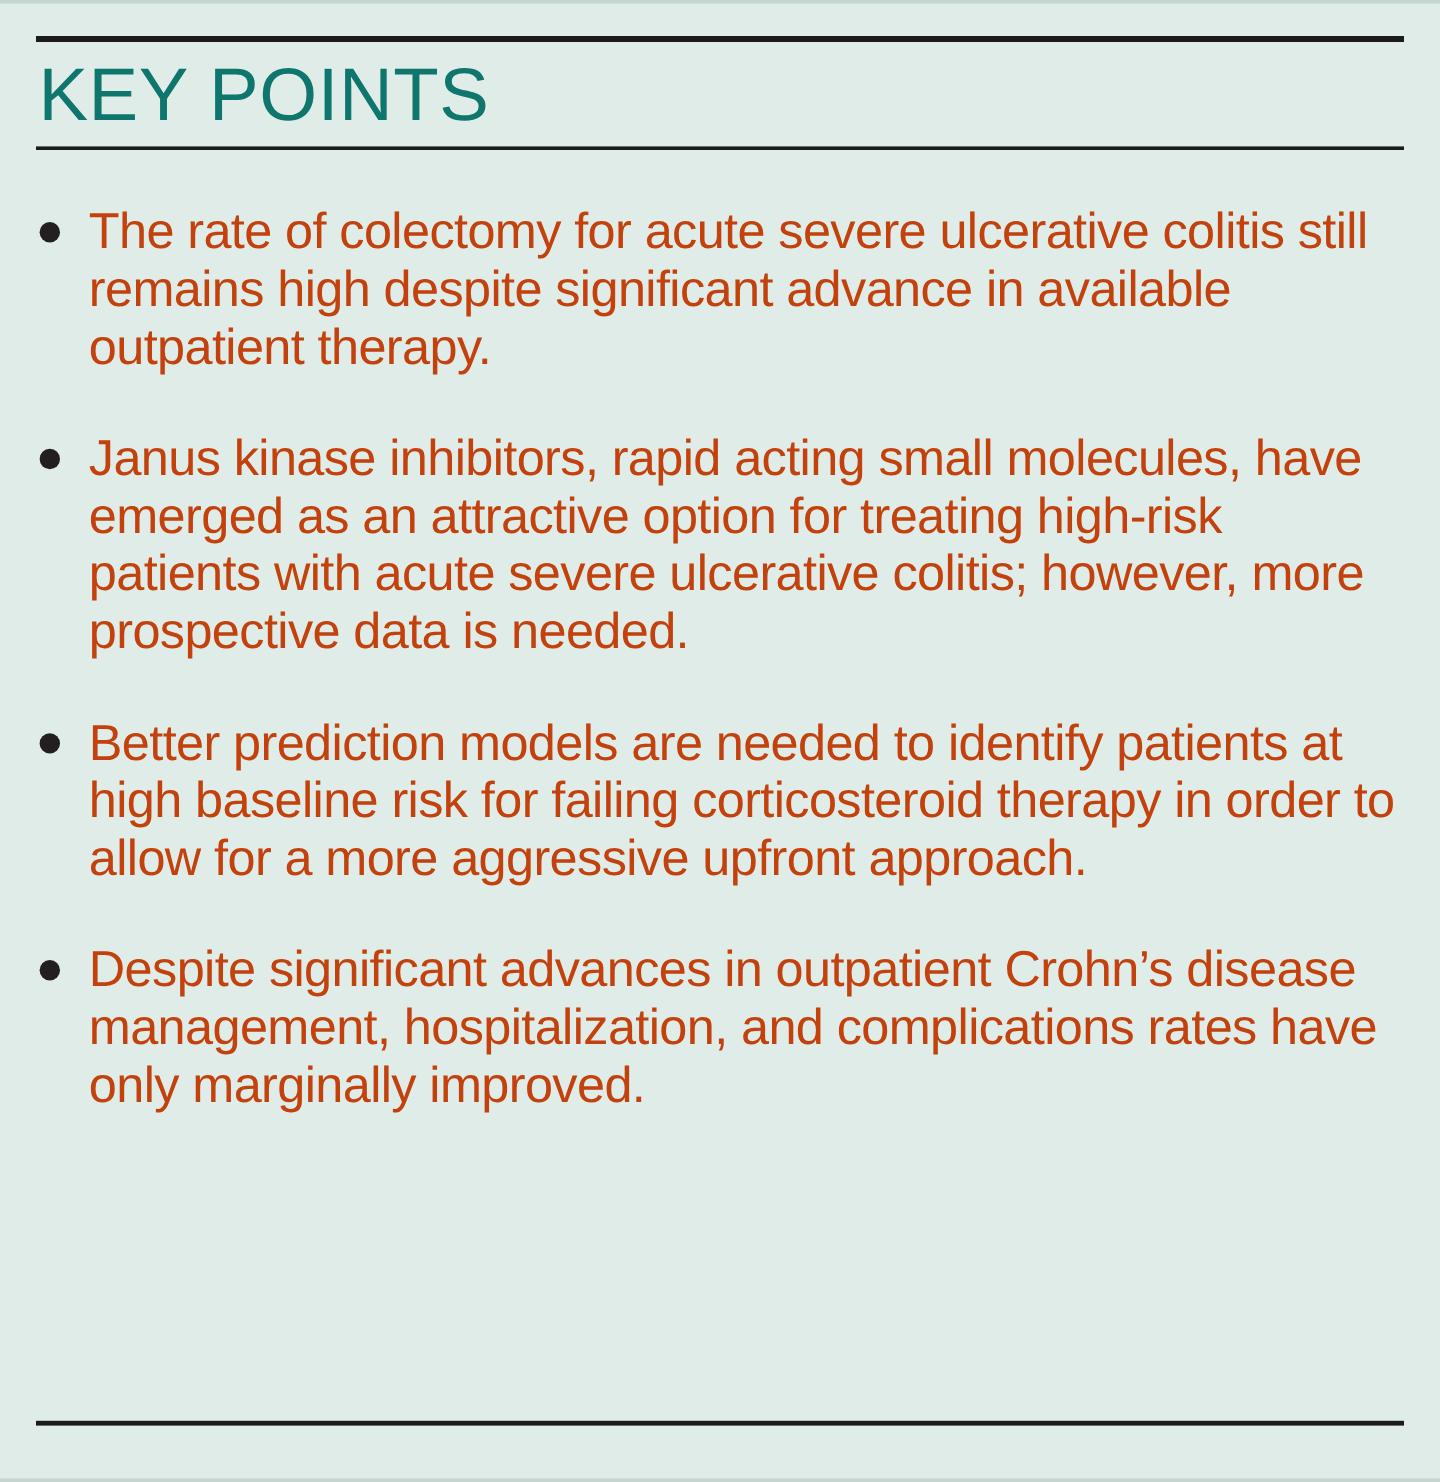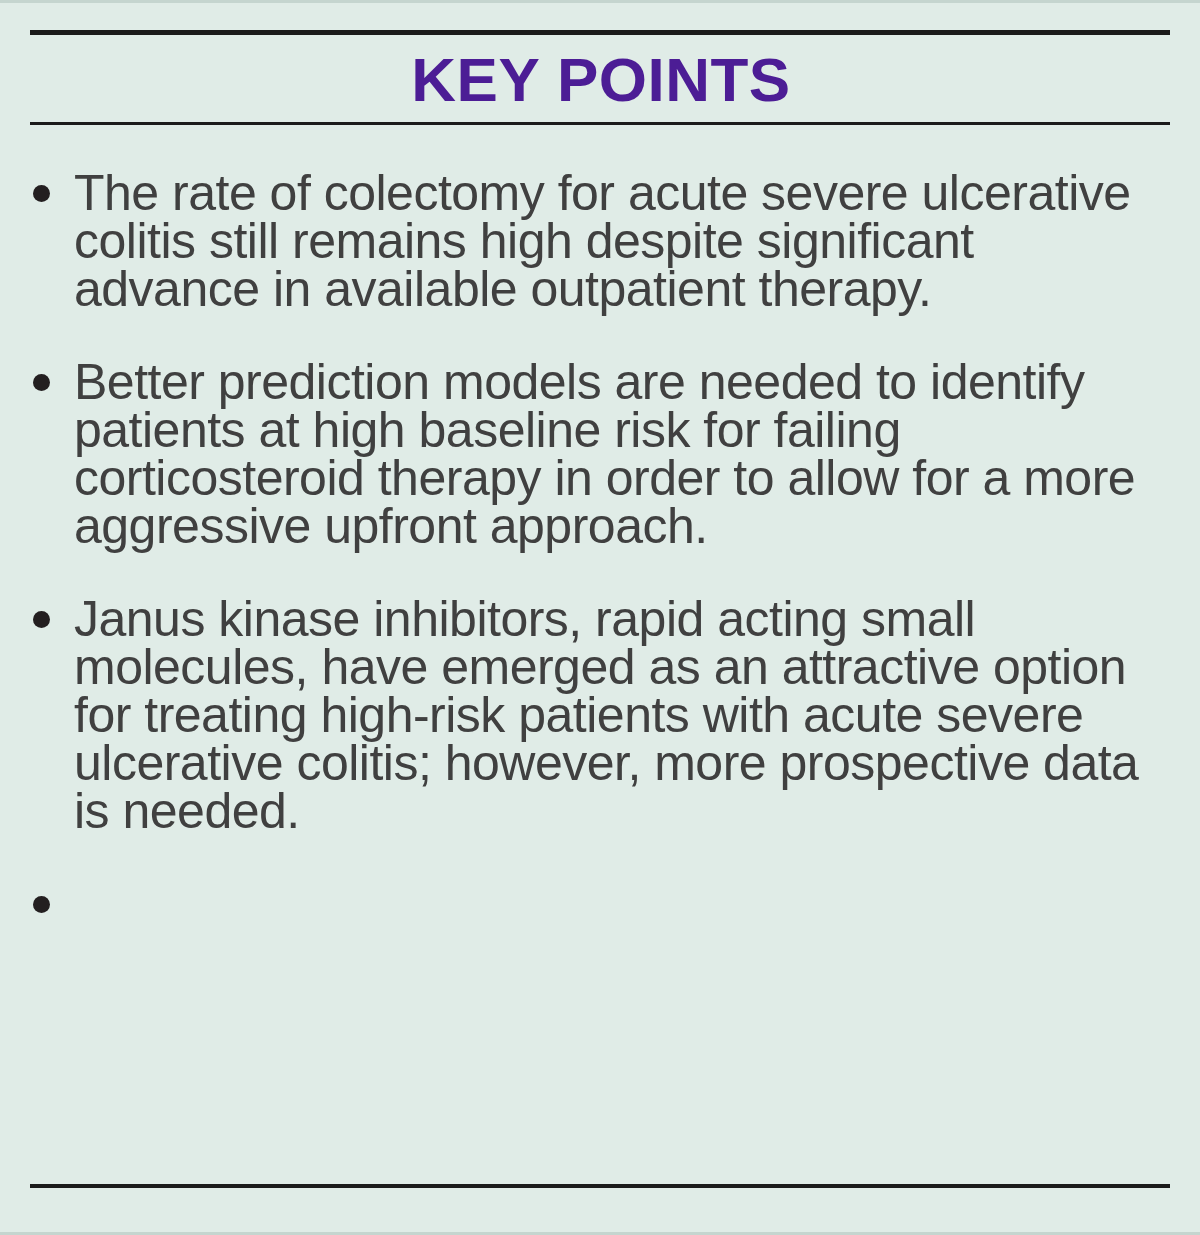--- a/index.html
+++ b/index.html
@@ -40,41 +40,40 @@
     height: 5px;
     margin-top: 30px;
   }
   .rule-thin {
     height: 3px;
     margin-top: 9px;
   }
 
   .kp-title {
     font-size: 62px;
-    font-weight: bold;
+    font-weight: normal;
     line-height: 66px;
     letter-spacing: 0.5px;
-    color: #4c1d95;
+    color: #0f766e;
     margin: 12px 30px 0 32px;
-    text-align: center;
   }
 
   .kp-list {
     list-style: none;
     margin: 44px 30px 0 30px;
   }
 
   .kp-item {
     position: relative;
     padding-left: 44px;
-    font-size: 50px;
+    font-size: 42px;
     font-weight: 300;
     line-height: 48px;
     letter-spacing: -0.5px;
-    color: #404040;
+    color: #c2410c;
   }
 
   .kp-item + .kp-item {
     margin-top: 45px;
   }
 
   .kp-bullet {
     position: absolute;
     left: 3px;
     top: 16px;
@@ -104,26 +103,27 @@
 
   <div class="rule rule-thin"></div>
 
   <ul class="kp-list">
     <li class="kp-item">
       <span class="kp-bullet"></span>
       <span>The rate of colectomy for acute severe ulcerative colitis still remains high despite significant advance in available outpatient therapy.</span>
     </li>
     <li class="kp-item">
       <span class="kp-bullet"></span>
+      <span>Janus kinase inhibitors, rapid acting small molecules, have emerged as an attractive option for treating high-risk patients with acute severe ulcerative colitis; however, more prospective data is needed.</span>
+    </li>
+    <li class="kp-item">
+      <span class="kp-bullet"></span>
       <span>Better prediction models are needed to identify patients at high baseline risk for failing corticosteroid therapy in order to allow for a more aggressive upfront approach.</span>
     </li>
     <li class="kp-item">
       <span class="kp-bullet"></span>
-      <span>Janus kinase inhibitors, rapid acting small molecules, have emerged as an attractive option for treating high-risk patients with acute severe ulcerative colitis; however, more prospective data is needed.</span>
-    </li>
-    <li class="kp-item">
-      <span class="kp-bullet"></span>
+      <span>Despite significant advances in outpatient Crohn’s disease management, hospitalization, and complications rates have only marginally improved.</span>
     </li>
   </ul>
 
   <div class="rule-bottom"></div>
 
 </div>
 
 </body></html>

